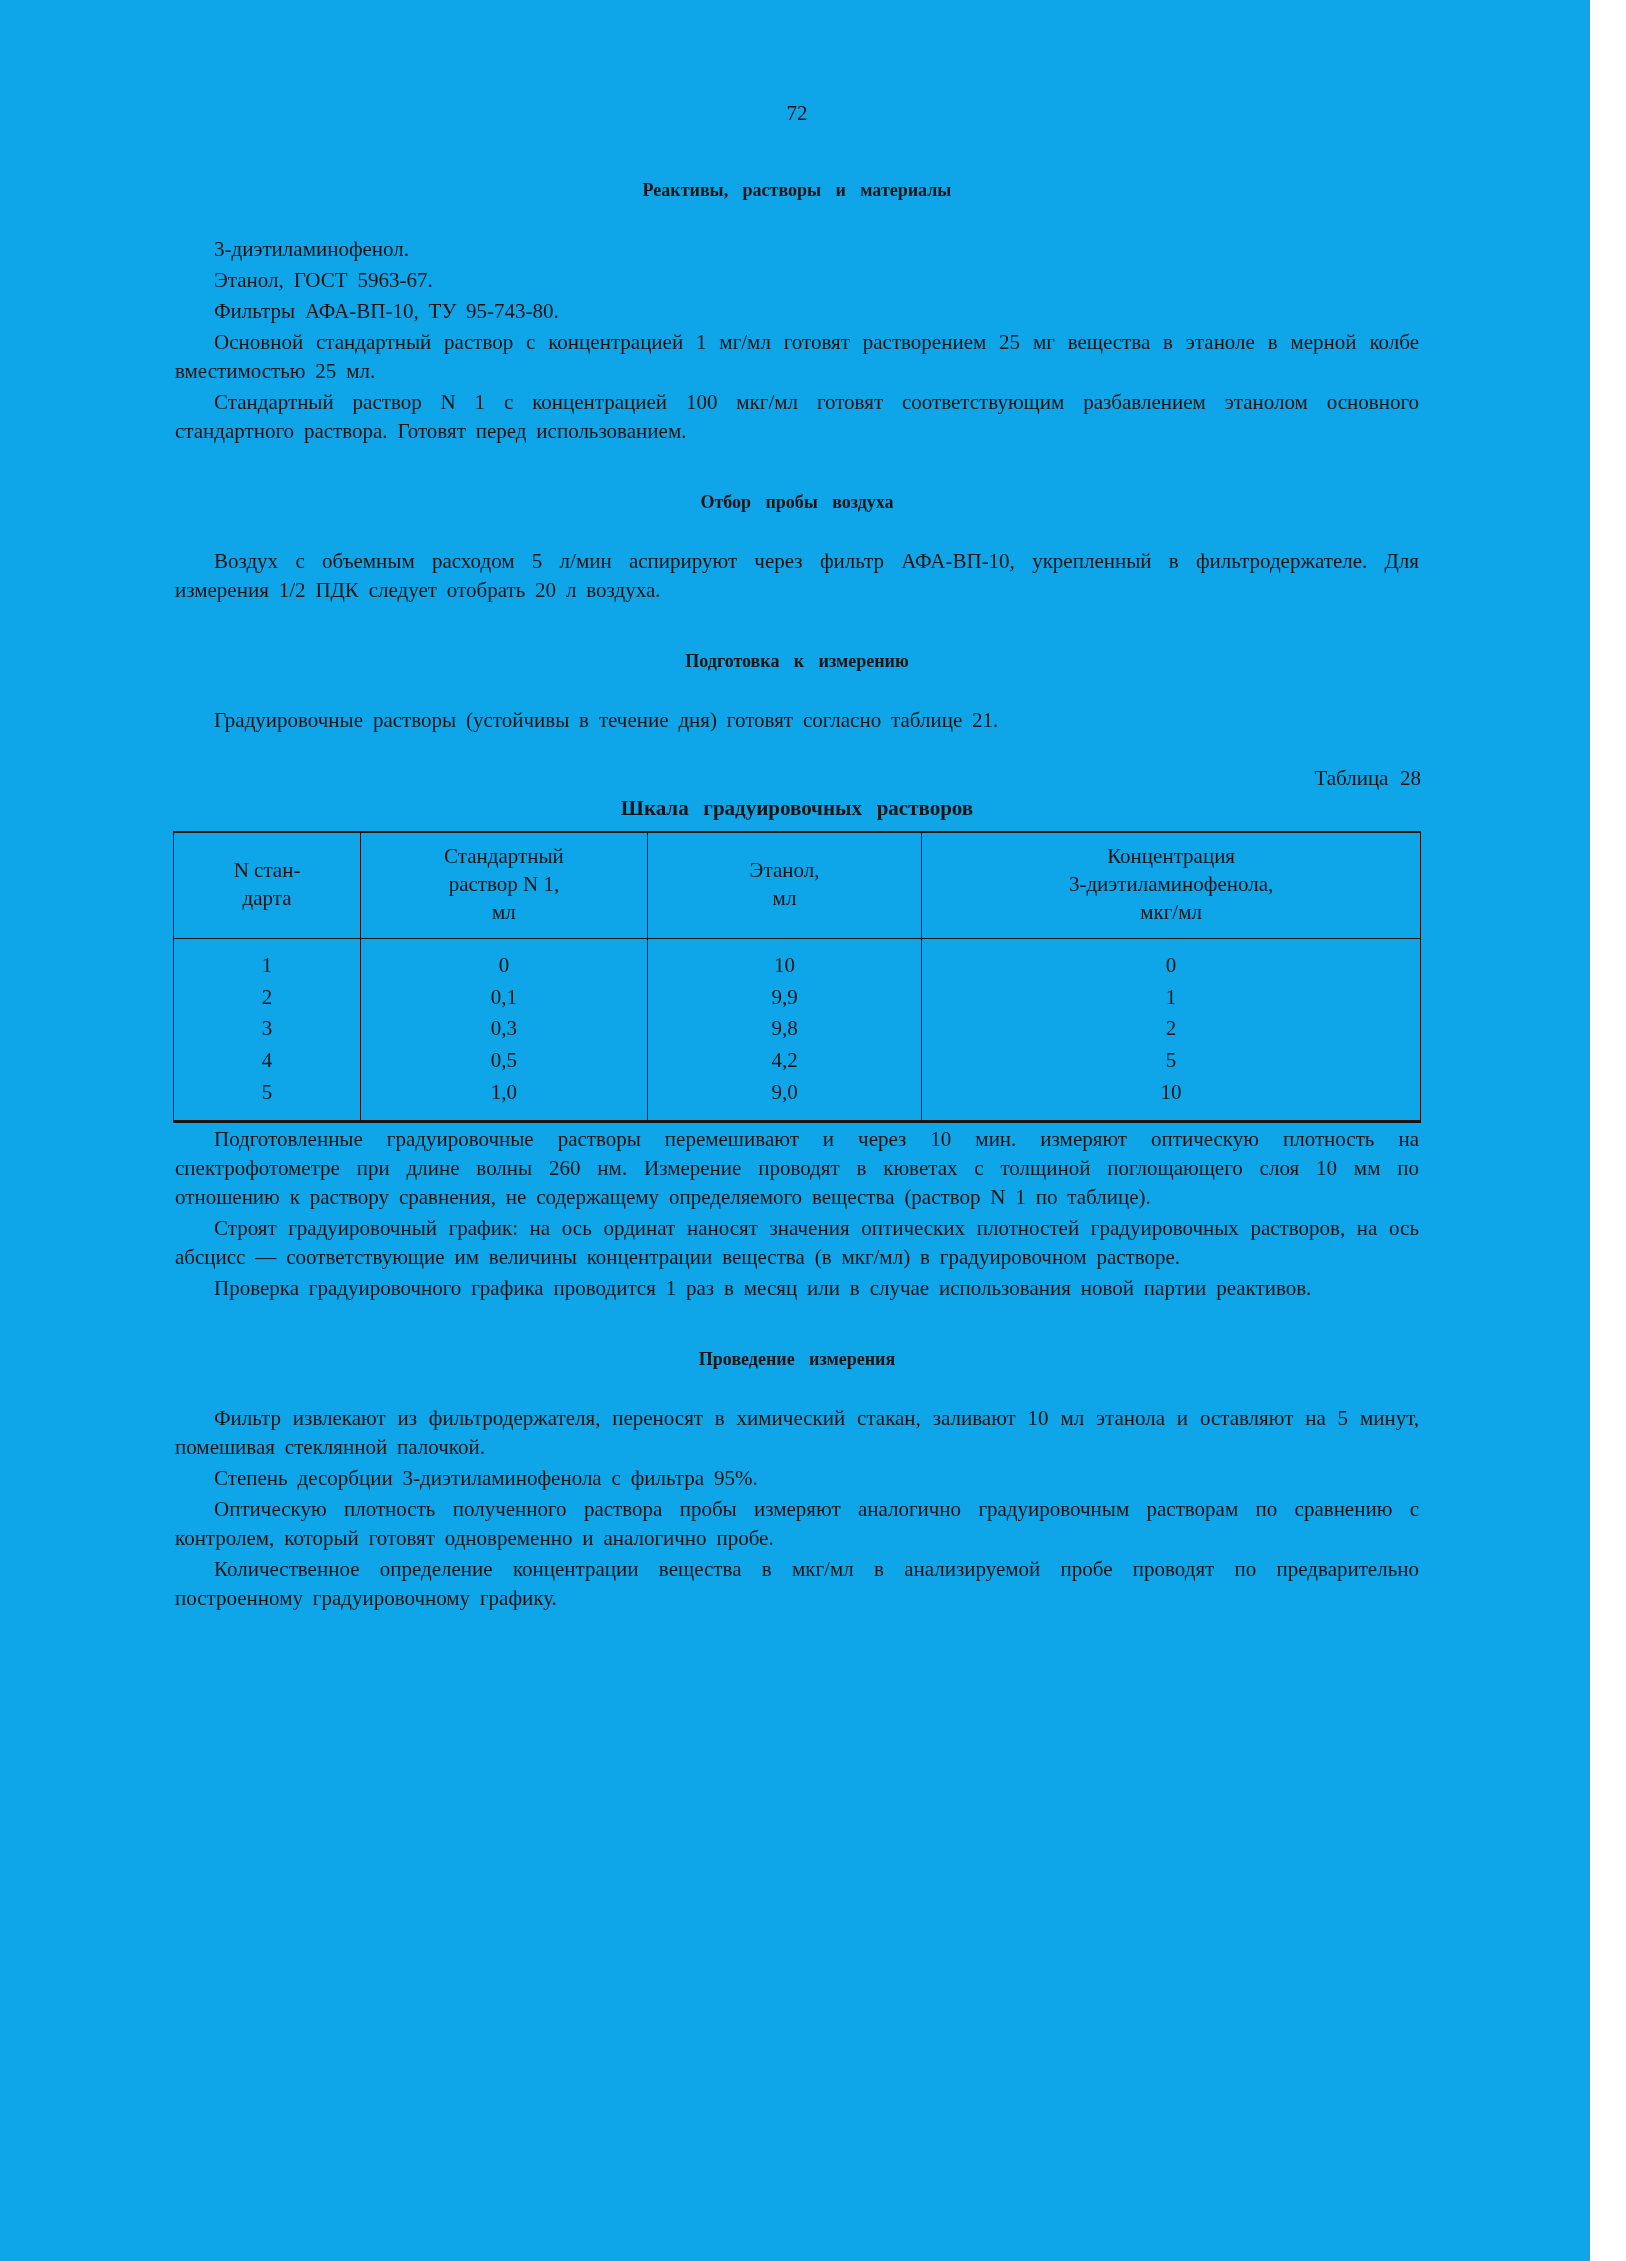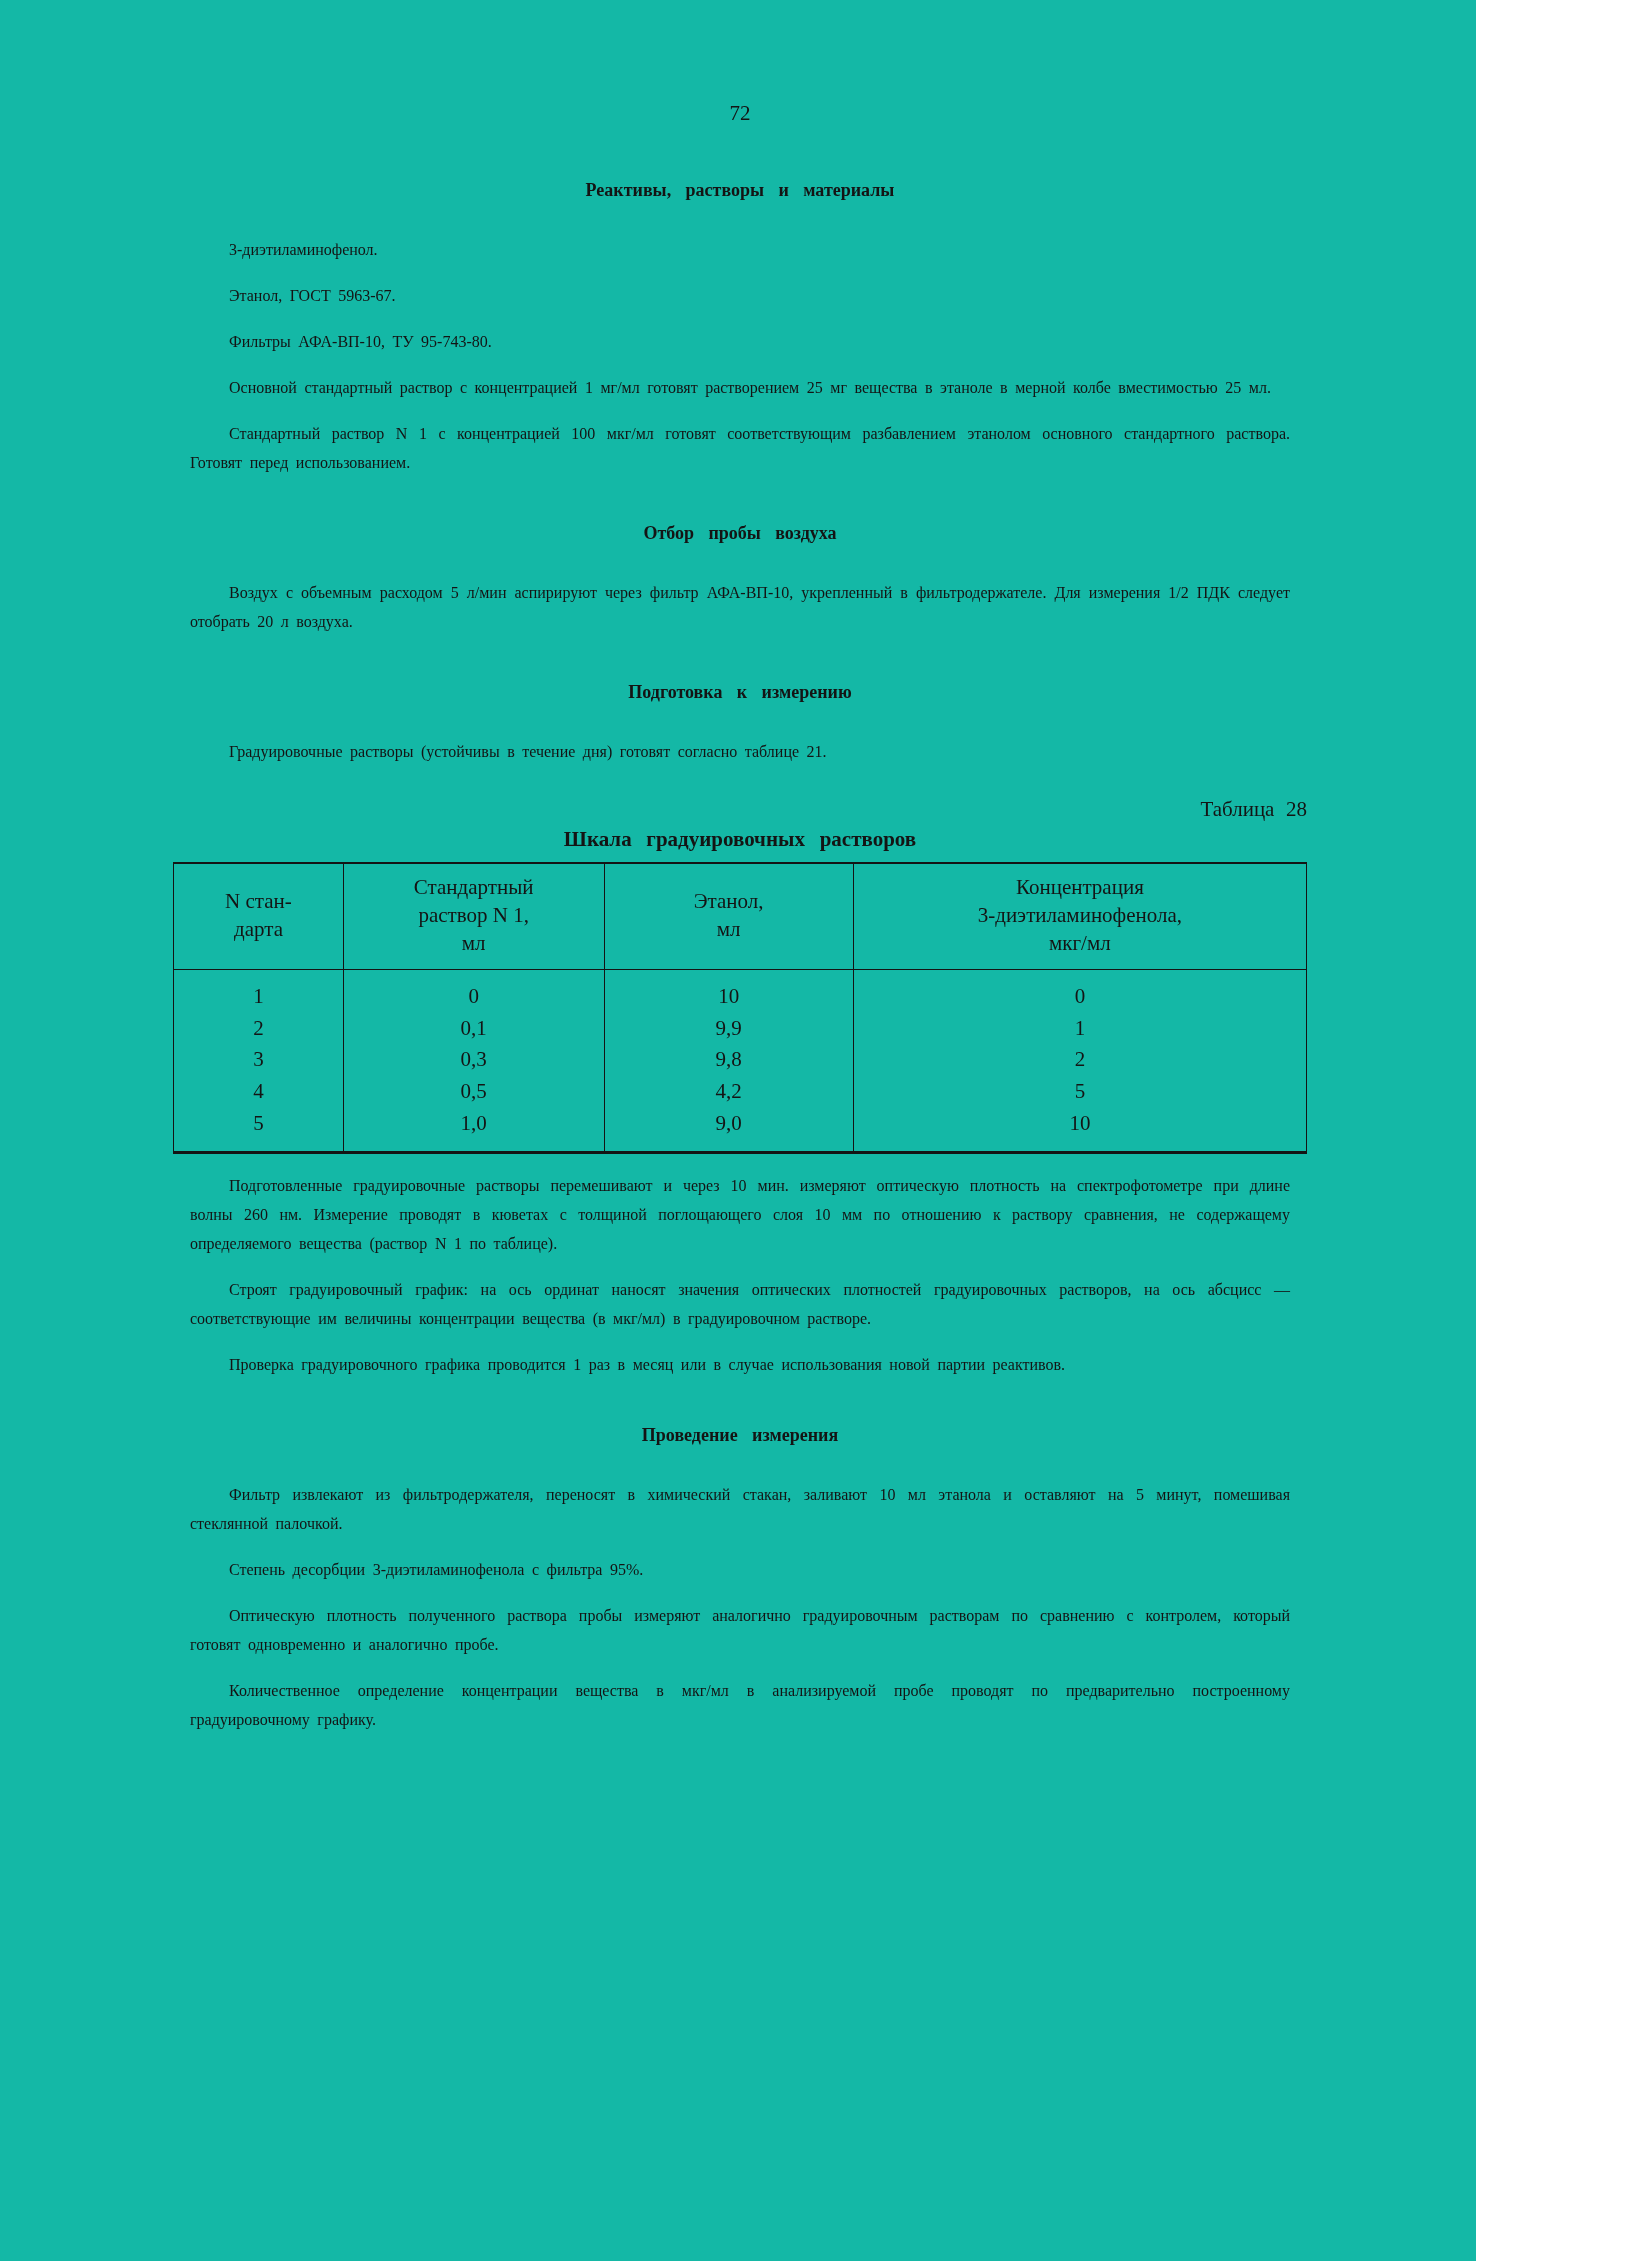--- a/index.html
+++ b/index.html
@@ -9,43 +9,43 @@
   }
   body {
     width: 1627px;
     height: 2261px;
     overflow: hidden;
     font-family: "Liberation Serif", "DejaVu Serif", serif;
     color: #141414;
   }
   .page {
     box-sizing: border-box;
-    width: 1476px;
+    width: 1590px;
     height: 2261px;
     padding: 101px 169px 0 173px;
-    background: #14b8a6;
+    background: #0ea5e9;
   }
   .pagenum {
     text-align: center;
     font-size: 21px;
     margin: 0 0 54px 0;
   }
   .heading {
     text-align: center;
     font-size: 18px;
     font-weight: bold;
     word-spacing: 0.55em;
     margin: 46px 0 34px 0;
   }
   .heading.first {
     margin-top: 0;
   }
   p.body {
-    margin: 17px;
-    font-size: 16px;
+    margin: 2px;
+    font-size: 21px;
     line-height: 29px;
     text-align: justify;
     text-indent: 39px;
     word-spacing: 0.22em;
   }
   .table-caption {
     margin: 31px 0 0 0;
     font-size: 21px;
     text-align: right;
     word-spacing: 0.3em;

